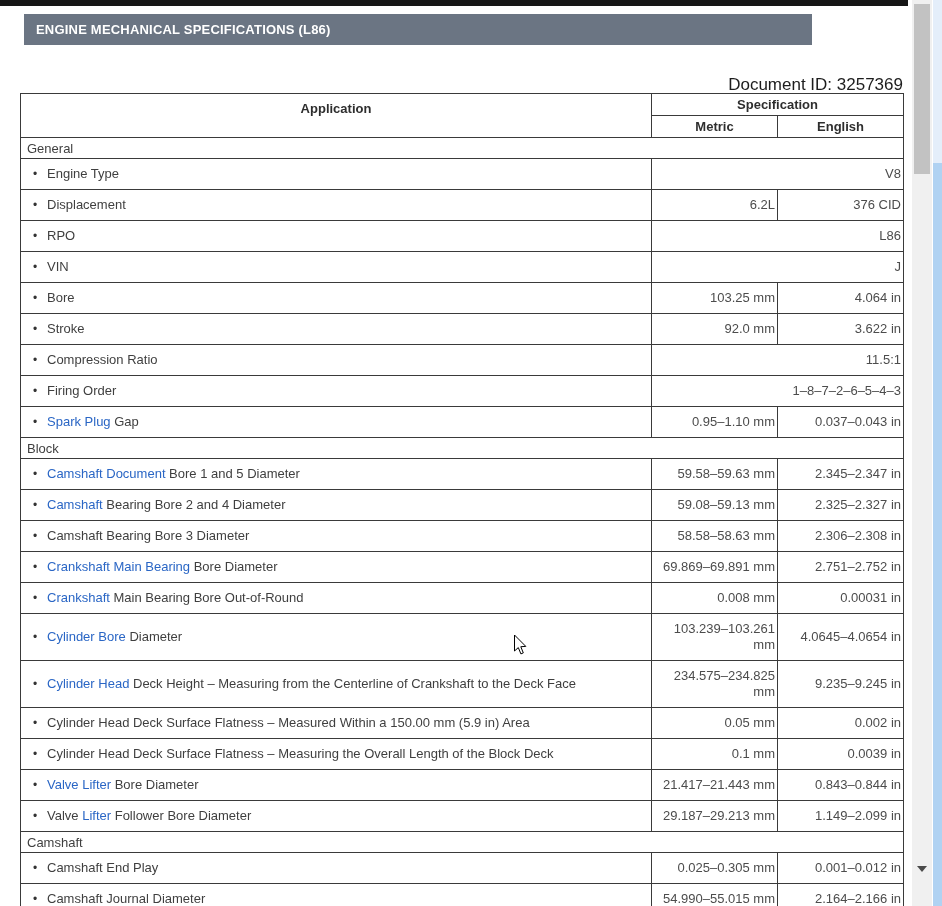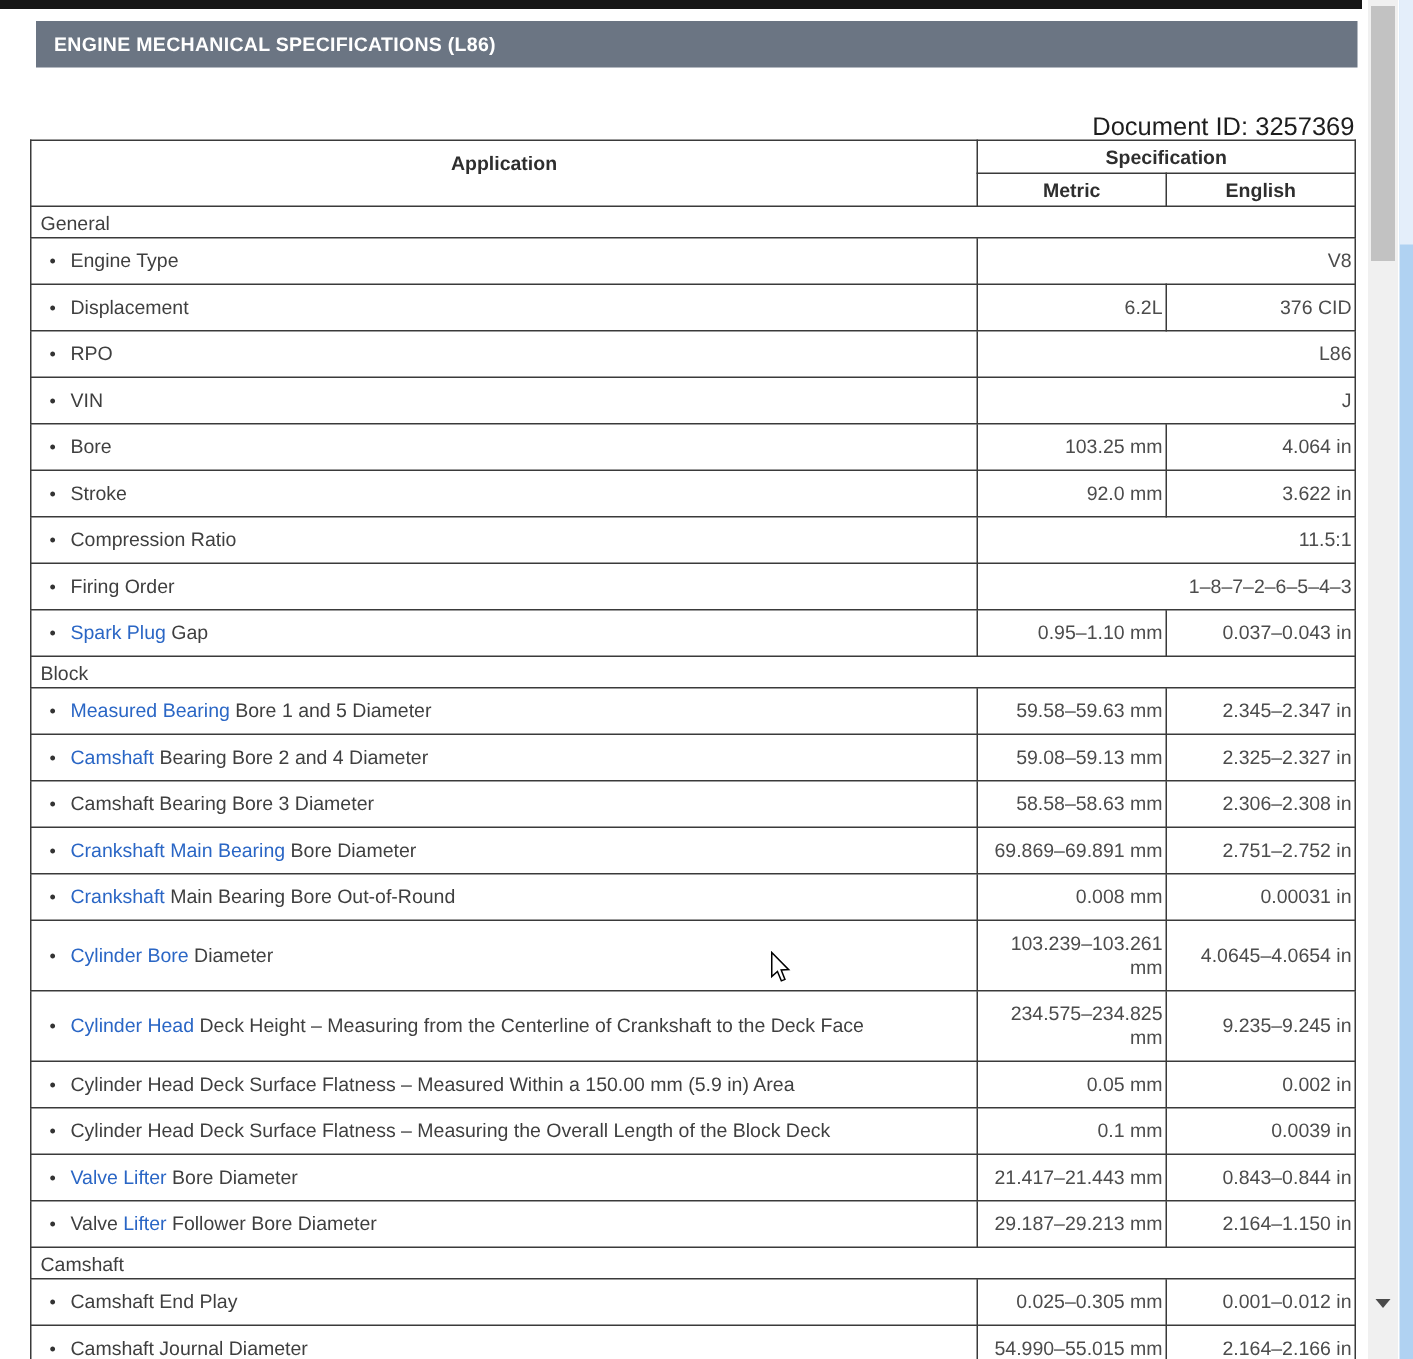--- a/index.html
+++ b/index.html
@@ -9,21 +9,21 @@
   }
   *{box-sizing:border-box;}
   html,body{margin:0;padding:0;}
   body{
     width:942px;height:906px;overflow:hidden;position:relative;
     background:#fff;font-family:"Liberation Sans","DejaVu Sans",sans-serif;
     color:var(--text);
   }
   .top-strip{position:absolute;left:0;top:0;width:908px;height:6px;background:#161616;}
   .title-bar{
-    position:absolute;left:24px;top:14px;width:881px;height:31px;
+    position:absolute;left:24px;top:14px;width:788px;height:31px;
     background:var(--title-bg);color:#fff;font-size:13px;font-weight:bold;
     line-height:31px;padding-left:12px;letter-spacing:.2px;
   }
   .doc-id{
     position:absolute;top:75px;right:39px;font-size:17px;color:#1d1d1d;
   }
   table.spec{
     position:absolute;left:20px;top:93px;width:883px;
     border-collapse:collapse;table-layout:fixed;
     font-size:13px;color:var(--text);
@@ -123,21 +123,21 @@
       </tr>
       <tr>
         <td class="app-cell"><span class="bullet">•</span><a href="#">Spark Plug</a><span> Gap</span></td>
         <td class="val-cell">0.95–1.10 mm</td>
         <td class="val-cell">0.037–0.043 in</td>
       </tr>
       <tr>
         <td class="section-cell" colspan="3">Block</td>
       </tr>
       <tr>
-        <td class="app-cell"><span class="bullet">•</span><a href="#">Measured Bearing</a><span> Bore 1 and 5 Diameter</span></td>
+        <td class="app-cell"><span class="bullet">•</span><a href="#">Camshaft Document</a><span> Bore 1 and 5 Diameter</span></td>
         <td class="val-cell">59.58–59.63 mm</td>
         <td class="val-cell">2.345–2.347 in</td>
       </tr>
       <tr>
         <td class="app-cell"><span class="bullet">•</span><a href="#">Camshaft</a><span> Bearing Bore 2 and 4 Diameter</span></td>
         <td class="val-cell">59.08–59.13 mm</td>
         <td class="val-cell">2.325–2.327 in</td>
       </tr>
       <tr>
         <td class="app-cell"><span class="bullet">•</span><span>Camshaft Bearing Bore 3 Diameter</span></td>
@@ -175,21 +175,21 @@
         <td class="val-cell">0.0039 in</td>
       </tr>
       <tr>
         <td class="app-cell"><span class="bullet">•</span><a href="#">Valve Lifter</a><span> Bore Diameter</span></td>
         <td class="val-cell">21.417–21.443 mm</td>
         <td class="val-cell">0.843–0.844 in</td>
       </tr>
       <tr>
         <td class="app-cell"><span class="bullet">•</span><span>Valve </span><a href="#">Lifter</a><span> Follower Bore Diameter</span></td>
         <td class="val-cell">29.187–29.213 mm</td>
-        <td class="val-cell">2.164–1.150 in</td>
+        <td class="val-cell">1.149–2.099 in</td>
       </tr>
       <tr>
         <td class="section-cell" colspan="3">Camshaft</td>
       </tr>
       <tr>
         <td class="app-cell"><span class="bullet">•</span><span>Camshaft End Play</span></td>
         <td class="val-cell">0.025–0.305 mm</td>
         <td class="val-cell">0.001–0.012 in</td>
       </tr>
       <tr>

